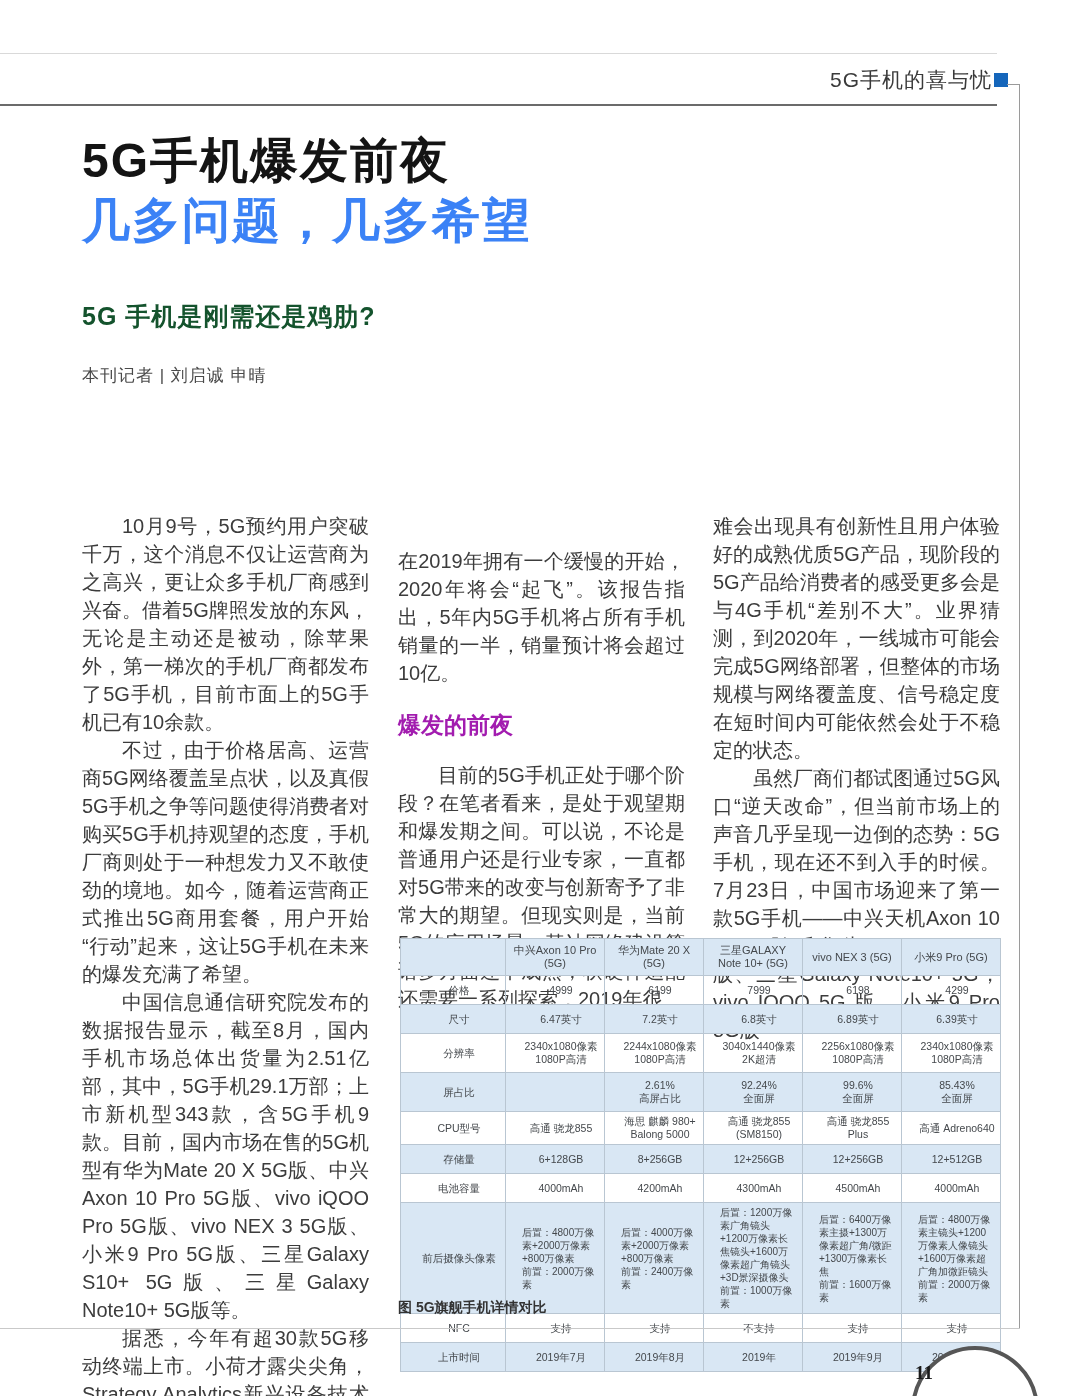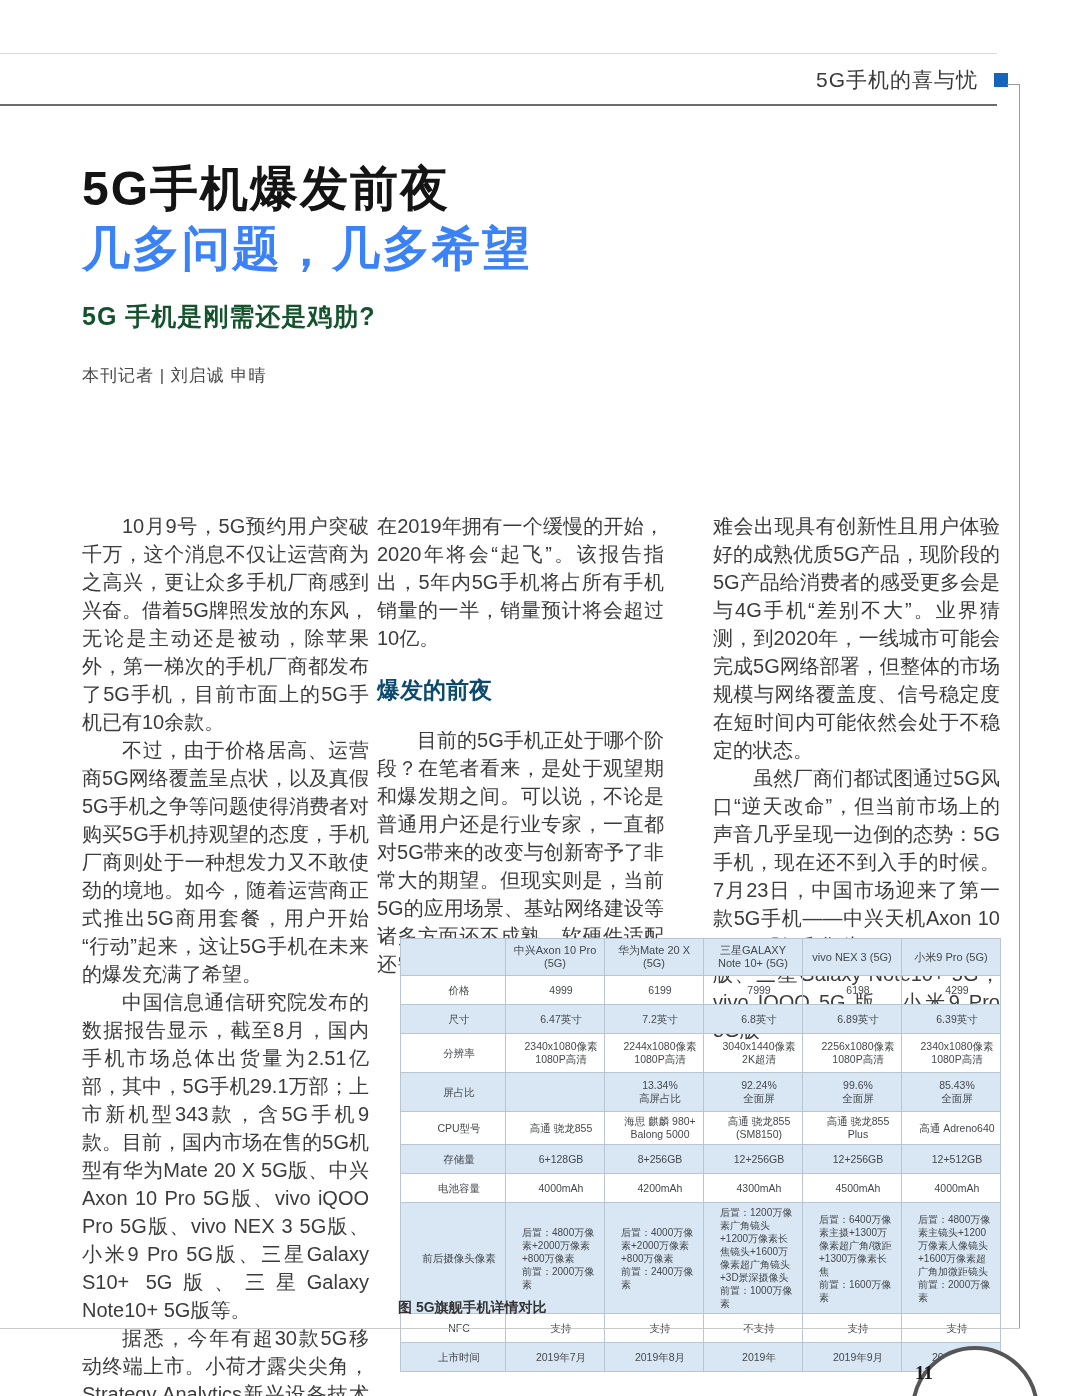--- a/index.html
+++ b/index.html
@@ -15,40 +15,40 @@
   
   .rule{position:absolute;background:#d9d9d9;}
   .rule.top1{left:0;top:53px;width:997px;height:1px;}
   .rule.top2{left:0;top:104px;width:997px;height:2px;background:#6b6b6b;}
   .rule.bottom{left:0;top:1328px;width:1020px;height:1px;background:#c9c9c9;}
   .vline{position:absolute;left:1019px;top:84px;width:1px;height:1245px;background:#9a9a9a;}
   .hconnector{position:absolute;left:1007px;top:84px;width:13px;height:1px;background:#9a9a9a;}
 
   .kicker-row{
     position:absolute;left:0;top:66px;width:1008px;
-    display:flex;justify-content:flex-end;align-items:center;gap:16px;
+    display:flex;justify-content:flex-end;align-items:center;gap:2px;
   }
   .kicker-text{font-size:21px;color:#3a3a3a;letter-spacing:1px;}
   .kicker-square{width:14px;height:14px;background:#1566bb;}
 
   
-  .title-block{position:absolute;left:82px;top:159px;line-height:60px;font-weight:900;font-size:48px;letter-spacing:2px;}
+  .title-block{position:absolute;left:82px;top:131px;line-height:60px;font-weight:900;font-size:48px;letter-spacing:2px;}
   .title-black{color:#141414;}
   .title-blue{color:#3b82f6;}
   .subtitle{position:absolute;left:82px;top:300px;font-size:25px;font-weight:bold;color:#14532d;letter-spacing:1px;}
   .byline{position:absolute;left:82px;top:364px;font-size:17px;color:#4a4a4a;letter-spacing:1px;}
 
   
   .col{position:absolute;top:512px;width:287px;font-size:20px;line-height:28px;text-align:justify;color:#3c3c3c;}
   .col1{left:82px;}
-  .col2{left:377px;}
+  .col2{left:398px;margin-top:35px;}
   .col3{left:713px;}
   .col p{margin:0;}
   .col p.indent{text-indent:2em;}
-  .section-heading{font-size:23px;font-weight:bold;color:#0c4a6e;margin:24px 0 22px 0;line-height:28px;}
+  .section-heading{font-size:23px;font-weight:bold;color:#a21caf;margin:24px 0 22px 0;line-height:28px;}
 
   
   .spec-table-wrap{position:absolute;left:400px;top:938px;width:676px;}
   table.spec{border-collapse:collapse;width:601px;table-layout:fixed;}
   table.spec td,table.spec th{
     border:1px solid #b9c6d2;
     font-size:10.5px;font-weight:normal;
     color:#44484c;text-align:center;vertical-align:middle;
     padding:3px 4px;white-space:pre-line;line-height:13px;
   }
@@ -161,21 +161,21 @@
             <td>3040x1440像素
 2K超清</td>
             <td>2256x1080像素
 1080P高清</td>
             <td>2340x1080像素
 1080P高清</td>
           </tr>
           <tr class="two">
             <td>屏占比</td>
             <td></td>
-            <td>13.34%
+            <td>2.61%
 高屏占比</td>
             <td>92.24%
 全面屏</td>
             <td>99.6%
 全面屏</td>
             <td>85.43%
 全面屏</td>
           </tr>
           <tr>
             <td>CPU型号</td>

